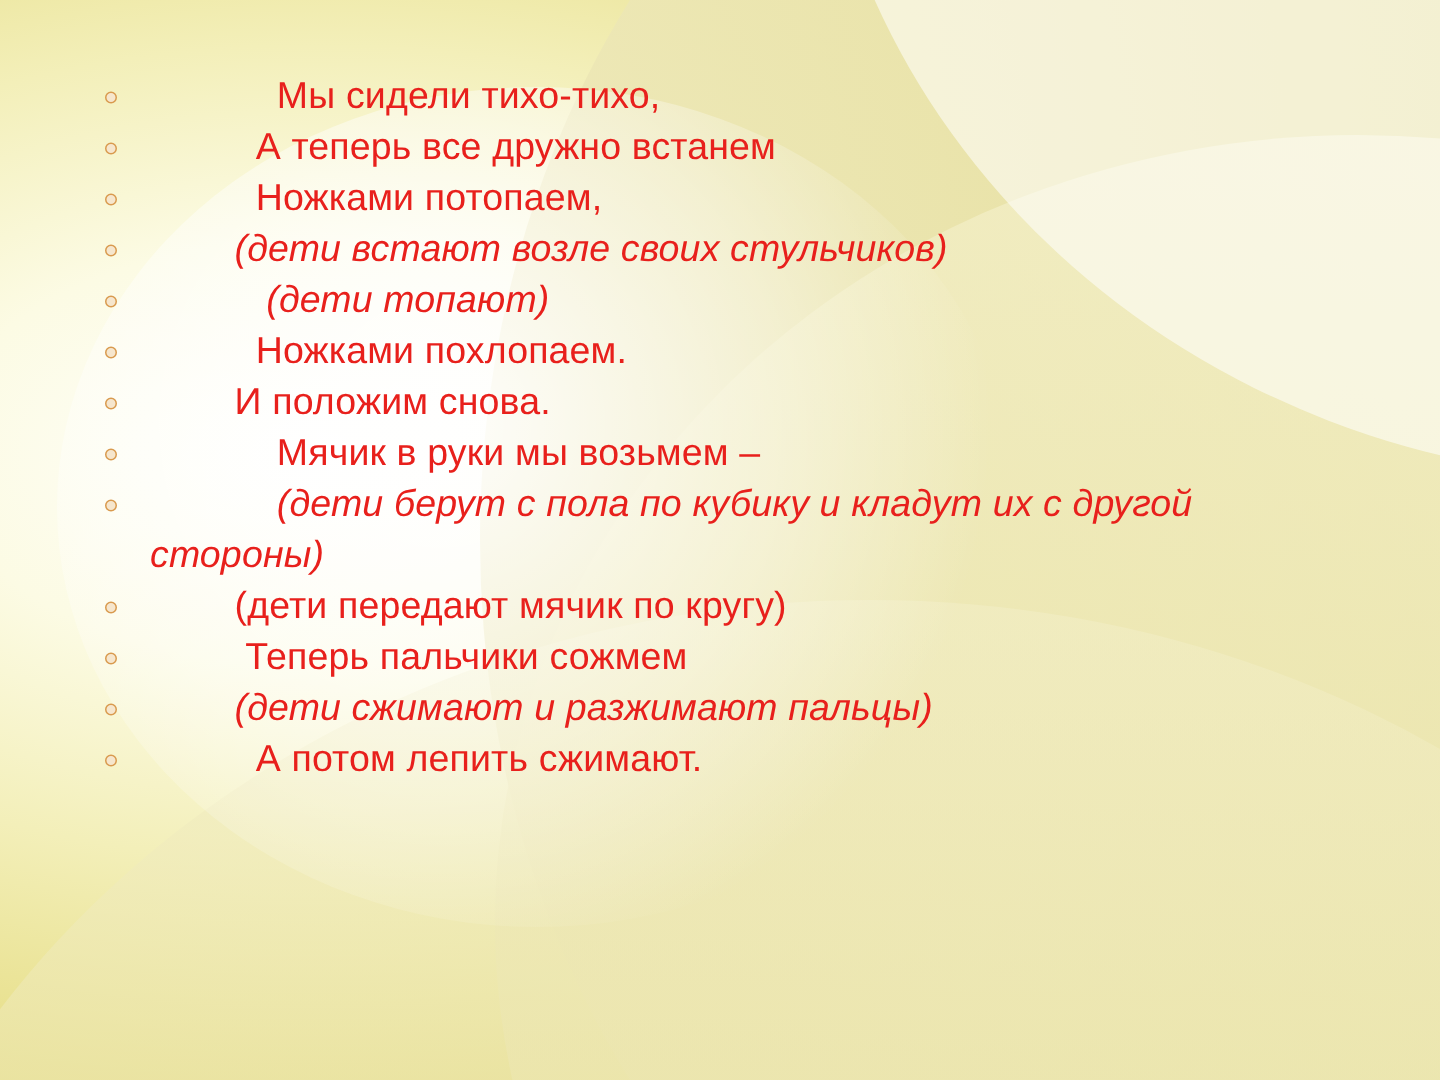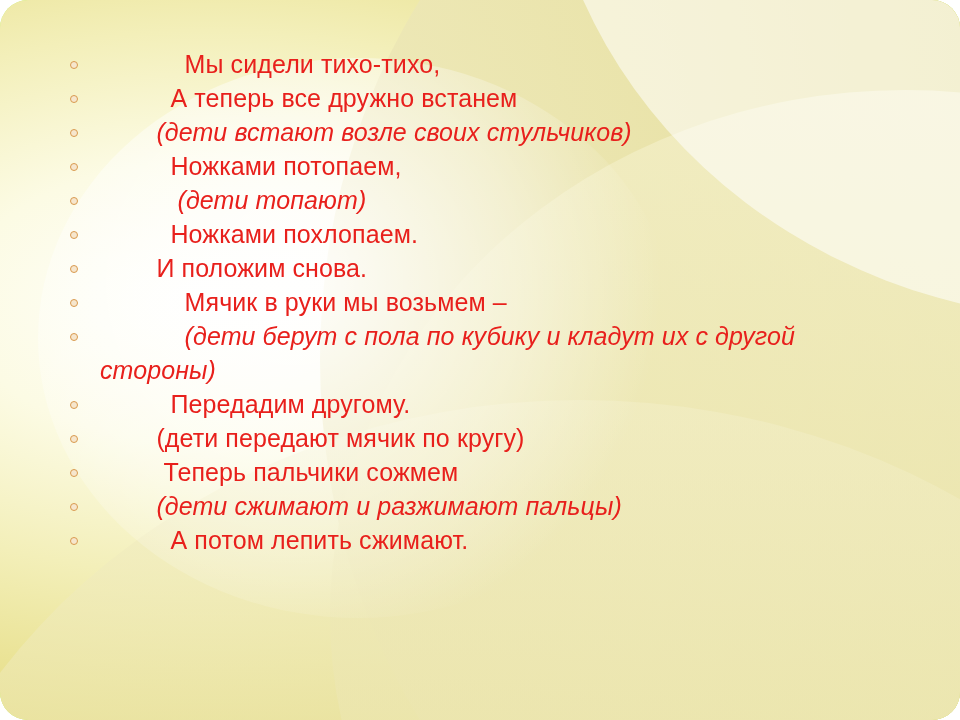--- a/index.html
+++ b/index.html
@@ -12,21 +12,20 @@
     overflow: hidden;
     font-family: "Liberation Sans", sans-serif;
   }
 
   .slide {
     position: relative;
     width: 960px;
     height: 720px;
     background: #bef264;
     overflow: hidden;
-    border-radius: 28px;
   }
 
   
   .bg-base {
     position: absolute;
     inset: 0;
     background: radial-gradient(ellipse 120% 90% at 22% 42%,
                 #ffffff 0%,
                 #fcfbe4 22%,
                 #f3efb9 42%,
@@ -138,27 +137,26 @@
   <div class="bg-curve-right"></div>
   <div class="bg-curve-right2"></div>
   <div class="bg-corner-white"></div>
   <div class="bg-bottom-band"></div>
   <div class="bg-soft-glow"></div>
 
   <div class="content">
     <ul class="bullet-list">
       <li class="bullet-item">            Мы сидели тихо-тихо,</li>
       <li class="bullet-item">          А теперь все дружно встанем</li>
+      <li class="bullet-item">          Ножками потопаем,</li>
       <li class="bullet-item italic">        (дети встают возле своих стульчиков)</li>
-      <li class="bullet-item">          Ножками потопаем,</li>
       <li class="bullet-item italic">           (дети топают)</li>
       <li class="bullet-item">          Ножками похлопаем.</li>
       <li class="bullet-item">        И положим снова.</li>
       <li class="bullet-item">            Мячик в руки мы возьмем –</li>
       <li class="bullet-item italic">            (дети берут с пола по кубику и кладут их с другой стороны)</li>
-      <li class="bullet-item">          Передадим другому.</li>
       <li class="bullet-item">        (дети передают мячик по кругу)</li>
       <li class="bullet-item">         Теперь пальчики сожмем</li>
       <li class="bullet-item italic">        (дети сжимают и разжимают пальцы)</li>
       <li class="bullet-item">          А потом лепить сжимают.</li>
     </ul>
   </div>
 </div>
 
 </body></html>

